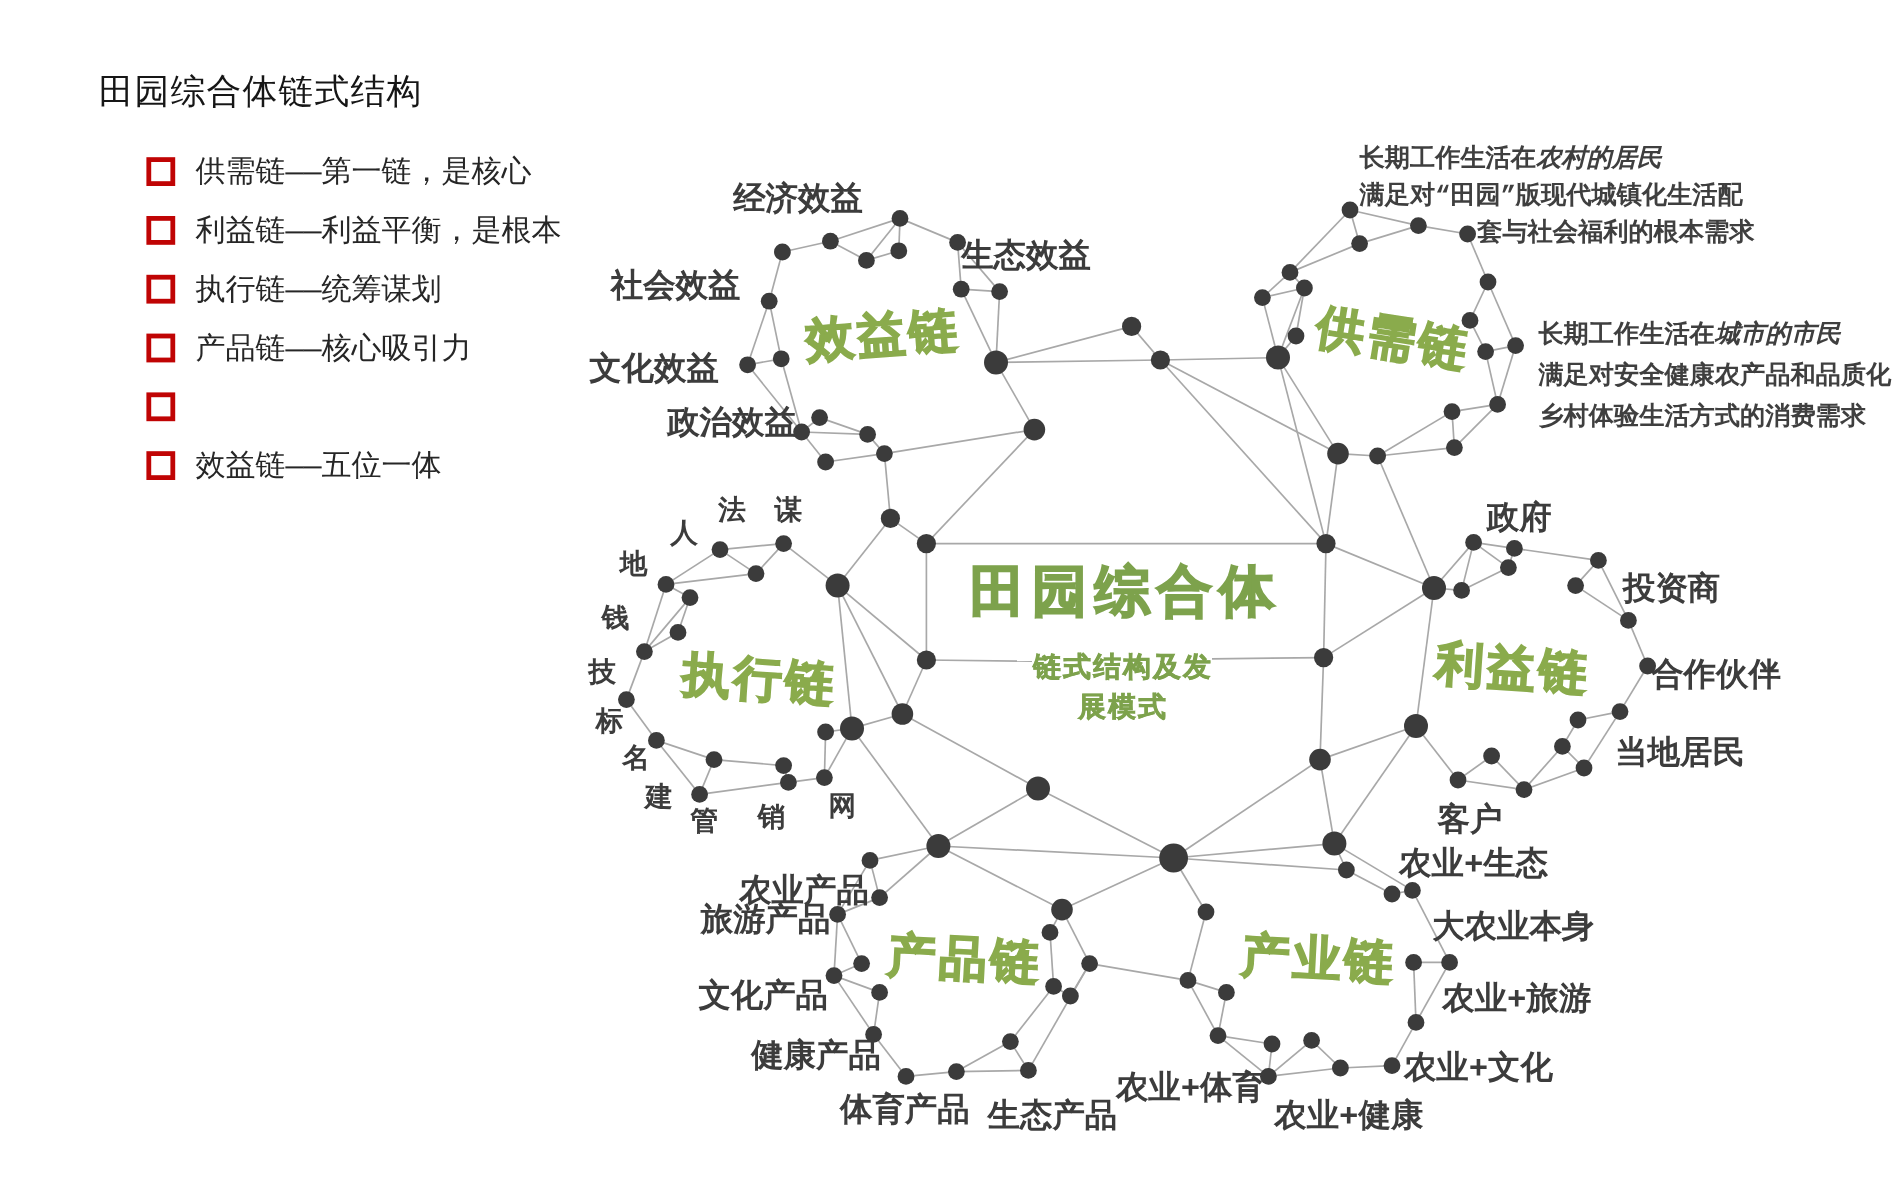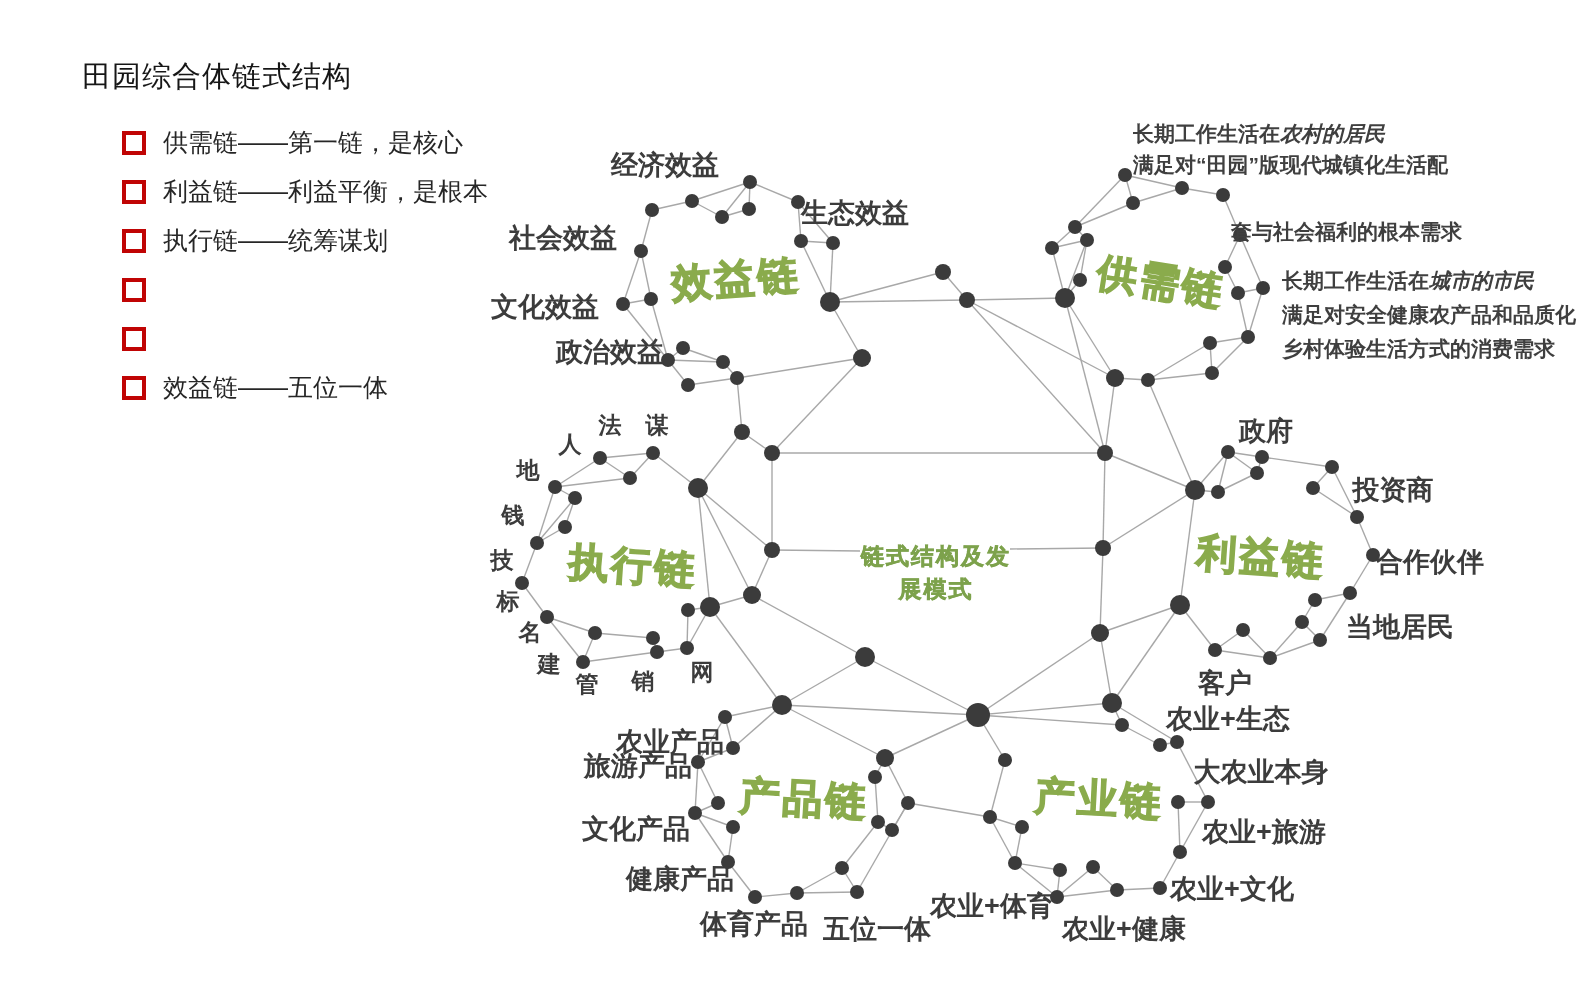--- a/index.html
+++ b/index.html
@@ -1,21 +1,21 @@
 <!DOCTYPE html>
 <html style="--chain-green: #8aab4c; --center-green: #7da24c; --bullet-red: #c00404; --label-dark: #3c3c3c;"><head>
 <meta charset="utf-8">
 <style>
   html,body{margin:0;padding:0;background:#ffffff;}
   .slide{
     position:relative;
     width:1586px;height:982px;
     background:#ffffff;
     overflow:hidden;
-    font-family:Liberation Sans, sans-serif;
+    font-family:Liberation Mono, monospace;
     color:#262626;
   }
   svg.net{position:absolute;left:0;top:0;}
 
   
   .title{
     position:absolute;left:82px;top:57px;
     font-size:29px;font-weight:500;color:#161616;letter-spacing:1px;
     white-space:nowrap;
   }
@@ -56,21 +56,21 @@
     -webkit-text-stroke:.6px var(--center-green,#7da24c);
     white-space:nowrap;
   }
   .note{
     position:absolute;font-size:21px;font-weight:700;
     color:#3f3f3f;white-space:nowrap;
   }
   .note .ln{line-height:31px;}
   .note.n2 .ln{line-height:34px;}
   .note .em{font-style:italic;}
-  .note .ind{padding-left:98px;margin-top:36px;}
+  .note .ind{padding-left:98px;}
 </style>
 </head>
 <body>
 
 <div class="slide">
 
   <svg class="net" id="net" width="1586" height="982" viewBox="0 0 1586 982">
       <line x1="652" y1="210" x2="692" y2="201" stroke="#a8a8a8" stroke-width="1.4"></line>
       <line x1="692" y1="201" x2="750" y2="182" stroke="#a8a8a8" stroke-width="1.4"></line>
       <line x1="750" y1="182" x2="798" y2="202" stroke="#a8a8a8" stroke-width="1.4"></line>
@@ -381,30 +381,32 @@
     <div class="brow">
         <span class="bsq"></span>
         <span class="btxt">利益链——利益平衡，是根本</span>
       </div>
     <div class="brow">
         <span class="bsq"></span>
         <span class="btxt">执行链——统筹谋划</span>
       </div>
     <div class="brow">
         <span class="bsq"></span>
+        <span class="btxt">产品链——核心吸引力</span>
       </div>
     <div class="brow">
         <span class="bsq"></span>
       </div>
     <div class="brow">
         <span class="bsq"></span>
         <span class="btxt">效益链——五位一体</span>
       </div>
   </div>
 
+  <div class="ctitle">田园综合体</div>
   <div class="csub" style="left:936px;top:556px;">链式结构及发</div>
   <div class="csub" style="left:936px;top:589px;">展模式</div>
 
   <div class="chain" style="left:736px;top:279px;--rot:-4deg;">效益链</div>
   <div class="chain" style="left:1161px;top:282px;--rot:9deg;">供需链</div>
   <div class="chain" style="left:633px;top:566px;--rot:4deg;">执行链</div>
   <div class="chain" style="left:1261px;top:557px;--rot:4deg;">利益链</div>
   <div class="chain" style="left:804px;top:799px;--rot:3deg;">产品链</div>
   <div class="chain" style="left:1099px;top:799px;--rot:3deg;">产业链</div>
 
@@ -431,21 +433,21 @@
   <div class="nl" style="left:1393px;top:490px;">投资商</div>
   <div class="nl" style="left:1430px;top:562px;">合作伙伴</div>
   <div class="nl" style="left:1400px;top:627px;">当地居民</div>
   <div class="nl" style="left:1225px;top:683px;">客户</div>
 
   <div class="nl" style="left:670px;top:742px;">农业产品</div>
   <div class="nl" style="left:638px;top:766px;">旅游产品</div>
   <div class="nl" style="left:636px;top:829px;">文化产品</div>
   <div class="nl" style="left:680px;top:879px;">健康产品</div>
   <div class="nl" style="left:754px;top:924px;">体育产品</div>
-  <div class="nl" style="left:877px;top:929px;">五位一体</div>
+  <div class="nl" style="left:877px;top:929px;">生态产品</div>
 
   <div class="nl" style="left:1228px;top:719px;">农业+生态</div>
   <div class="nl" style="left:1261px;top:772px;">大农业本身</div>
   <div class="nl" style="left:1264px;top:832px;">农业+旅游</div>
   <div class="nl" style="left:1232px;top:889px;">农业+文化</div>
   <div class="nl" style="left:1124px;top:929px;">农业+健康</div>
   <div class="nl" style="left:992px;top:906px;">农业+体育</div>
 
   <div class="note n1" style="left:1133px;top:118px;">
     <div class="ln"><span>长期工作生活在</span><span class="em">农村的居民</span></div>

